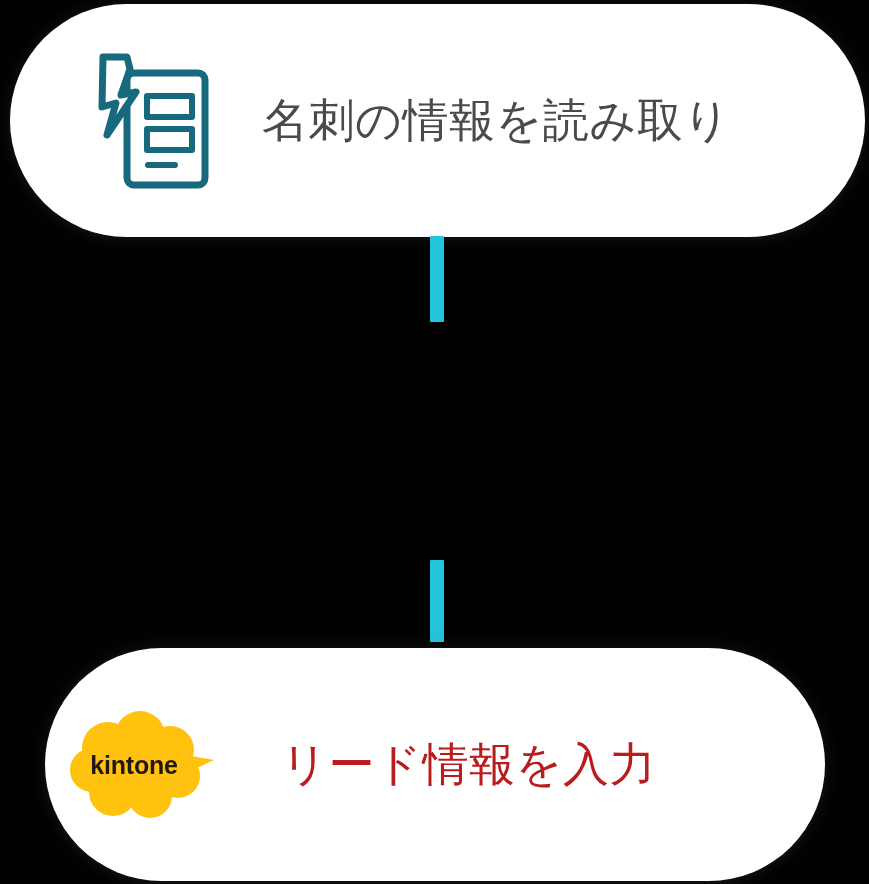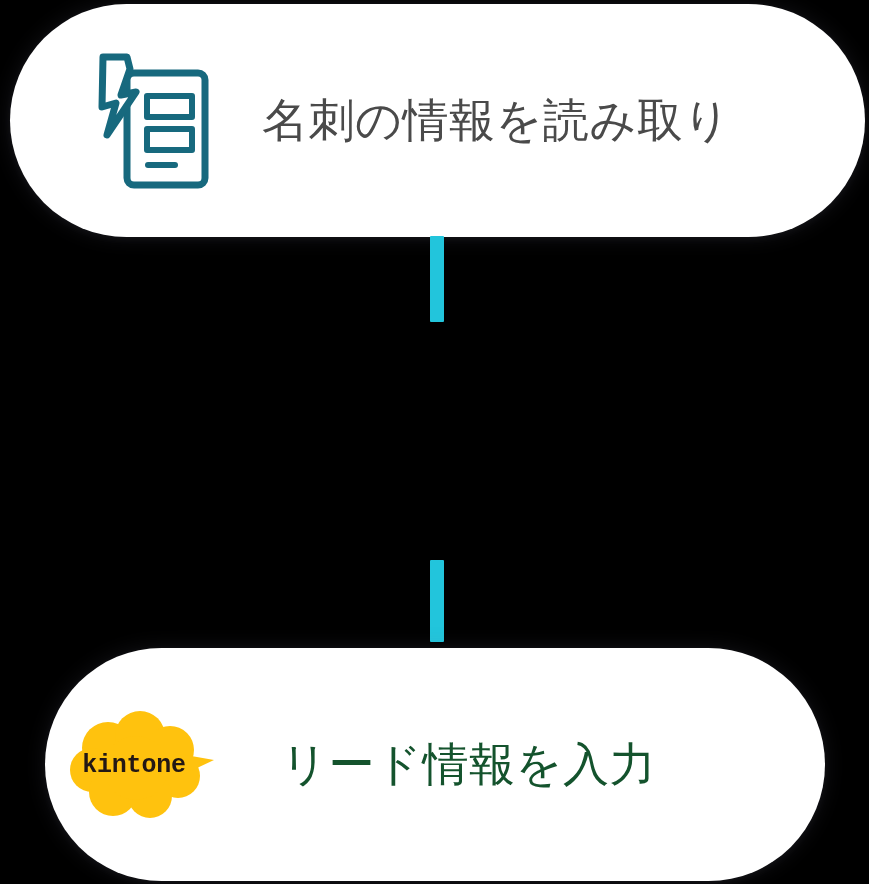--- a/index.html
+++ b/index.html
@@ -79,21 +79,21 @@
   .kintone-wordmark {
     position: absolute;
     left: 0; right: 18px;
     top: 50%;
     transform: translateY(-50%);
     text-align: center;
     font-size: 25px;
     font-weight: 700;
     color: #231815;
     letter-spacing: -0.2px;
-    font-family: Liberation Mono, monospace;
+    font-family: Liberation Sans, sans-serif;
   }
 </style>
 </head>
 <body>
 
 <div id="flow">
 
   <div class="card card-1">
     <div class="card-icon">
       <svg width="128" height="140" viewBox="0 0 128 140" fill="none" xmlns="http://www.w3.org/2000/svg" aria-hidden="true">
@@ -131,16 +131,16 @@
             <circle cx="45" cy="82" r="24"></circle>
             <circle cx="82" cy="86" r="22"></circle>
             <circle cx="68" cy="58" r="32"></circle>
 
             <path d="M112 44 L146 50 L112 66 Z"></path>
           </g>
         </svg>
         <div class="kintone-wordmark">kintone</div>
       </div>
     </div>
-    <div class="card-label" style="color: #14532d;">リード情報を入力</div>
+    <div class="card-label" style="color: #b91c1c;">リード情報を入力</div>
   </div>
 
 </div>
 
 </body></html>

